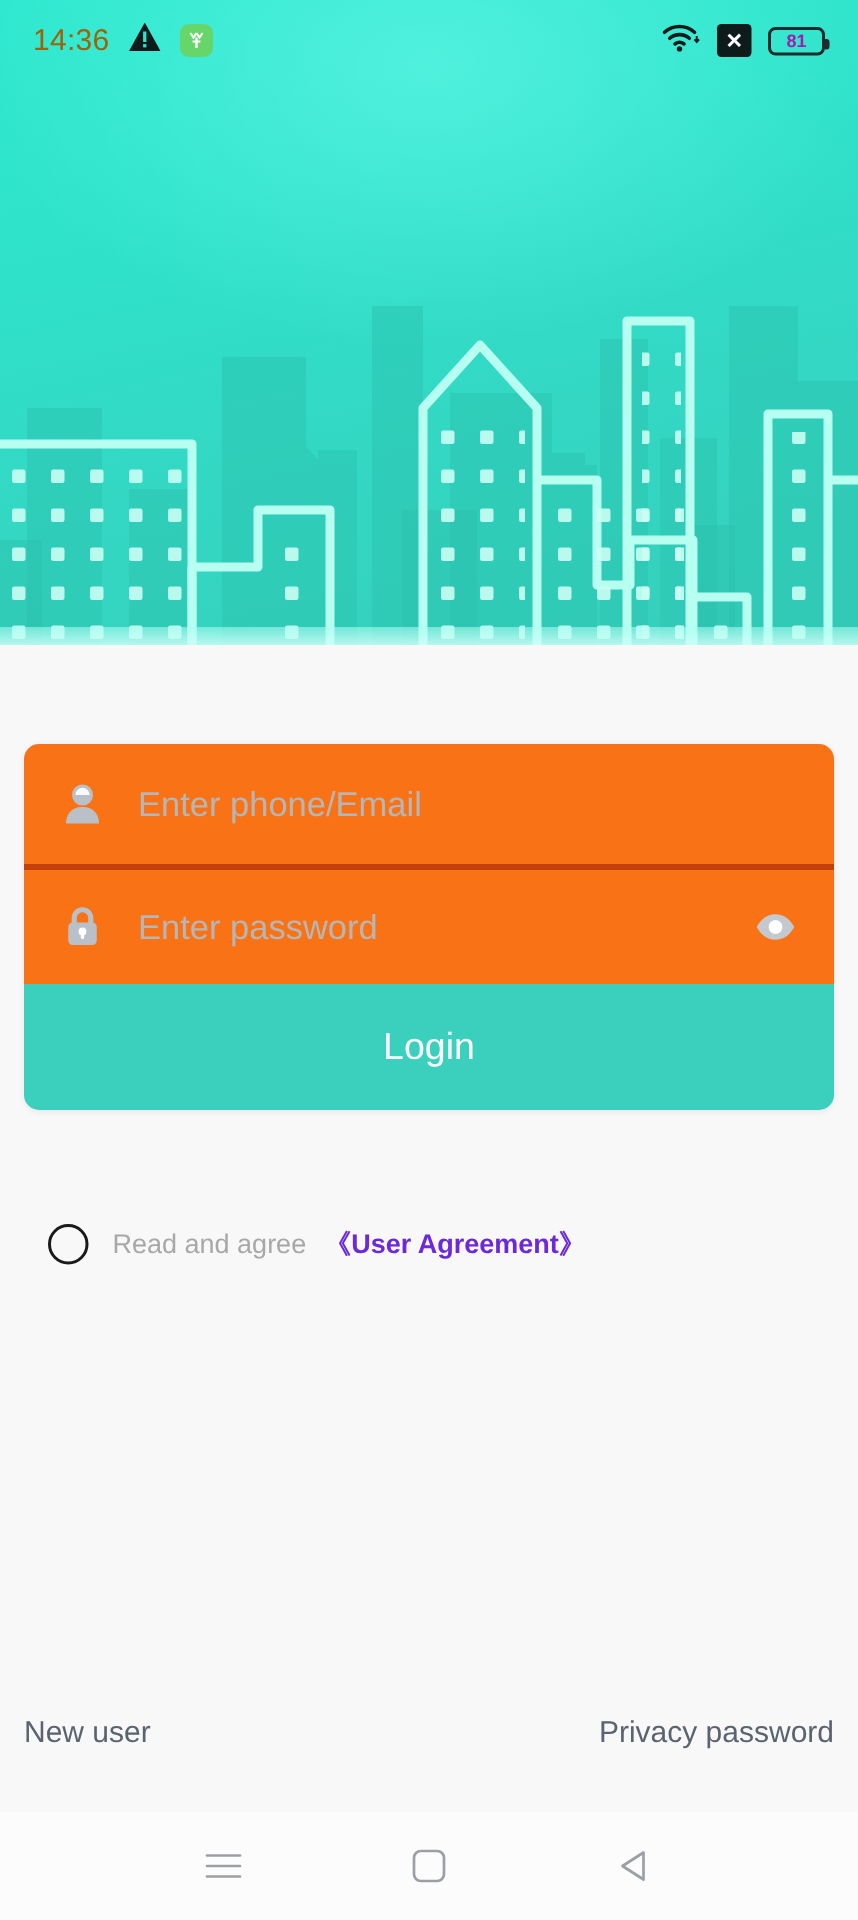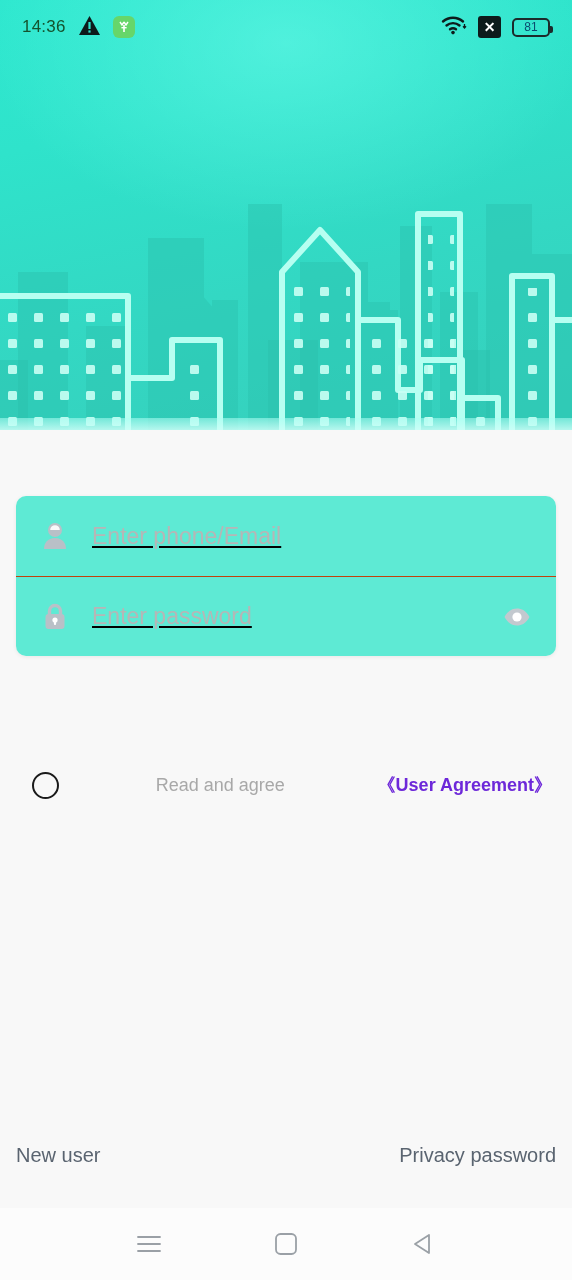--- a/index.html
+++ b/index.html
@@ -36,57 +36,56 @@
 
   
   #statusbar {
     position:absolute; top:0; left:0;
     width:572px; height:54px;
     display:flex; align-items:center;
     padding:0 22px;
     z-index:5;
   }
   #status-left { display:flex; align-items:center; gap:13px; }
-  #clock { font-size:17px; color:#14532d; letter-spacing:.2px; }
+  #clock { font-size:20px; color:#a16207; letter-spacing:.2px; }
   #status-right { margin-left:auto; display:flex; align-items:center; gap:11px; }
   .appbadge {
     width:22px; height:22px; border-radius:6px;
     background:#66d66a;
     display:flex; align-items:center; justify-content:center;
   }
   #battery {
     width:38px; height:19px; border:2px solid #1c2b2b; border-radius:5px;
     display:flex; align-items:center; justify-content:center; position:relative;
   }
   #battery:after {
     content:""; position:absolute; right:-5px; top:6px;
     width:3px; height:7px; background:#1c2b2b; border-radius:0 2px 2px 0;
   }
-  #battery-level { font-size:12px; color:#0c4a6e; font-weight:normal; }
+  #battery-level { font-size:12px; color:#a21caf; font-weight:bold; }
   #nosim {
     width:23px; height:22px; background:#0d1b1b; border-radius:3px;
     display:flex; align-items:center; justify-content:center;
     color:#fff; font-size:14px; font-weight:bold; line-height:1;
   }
 
   
   #card {
     position:absolute; left:16px; top:496px;
     width:540px;
     border-radius:10px;
     overflow:hidden;
     box-shadow:0 1px 4px rgba(0,0,0,.07);
   }
   .field {
-    height:80px; background:#5eead4;
+    height:80px; background:#f97316;
     display:flex; align-items:center;
     padding:0 22px;
-    text-decoration:underline;
-  }
-  .field + .field { border-top:1px solid #c2410c; }
+  }
+  .field + .field { border-top:4px solid #c2410c; }
   .field-icon {
     width:34px; height:34px;
     display:flex; align-items:center; justify-content:center;
     flex:0 0 auto;
   }
   .field-input {
     flex:1 1 auto;
     border:none; outline:none; background:transparent;
     font-family:"Liberation Sans", sans-serif;
     font-size:23px; color:#2c2c2c;
@@ -103,23 +102,23 @@
     background:#3ad0bd;
     border:none; outline:none;
     display:flex; align-items:center; justify-content:center;
     color:#ffffff; font-size:25px;
     font-family:"Liberation Sans", sans-serif;
     cursor:pointer;
   }
 
   
   #agree-row {
-    position:absolute; left:32px; top:768px;
+    position:absolute; left:32px; top:812px;
     width:520px; height:34px;
-    display:flex; align-items:center;justify-content:space-between;
+    display:flex; align-items:center;
   }
   #agree-checkbox {
     width:27px; height:27px; border-radius:50%;
     border:2.5px solid #1a1a1a; background:transparent;
     flex:0 0 auto; cursor:pointer;
   }
   #agree-text {
     margin-left:16px; font-size:18px; color:#a8a8a8; white-space:nowrap;
   }
   .agree-link {
@@ -280,20 +279,21 @@
       </span>
       <input class="field-input" type="password" placeholder="Enter password" style="">
       <span id="eye-toggle">
         <svg width="28" height="18" viewBox="0 0 28 18">
           <path d="M1.5 9 C5 2.6 9.5 0.5 14 0.5 C18.5 0.5 23 2.6 26.5 9 C23 15.4 18.5 17.5 14 17.5 C9.5 17.5 5 15.4 1.5 9 Z" fill="#c3c9cf"></path>
           <circle cx="14" cy="9" r="4.6" fill="#ffffff"></circle>
         </svg>
       </span>
     </div>
 
+    <button id="login-button">Login</button>
   </div>
 
   <div id="agree-row">
     <span id="agree-checkbox"></span>
     <span id="agree-text">Read and agree</span>
     <span class="agree-link">《User Agreement》</span>
   </div>
 
   <div id="bottom-links">
     <span class="bottom-link">New user</span>

